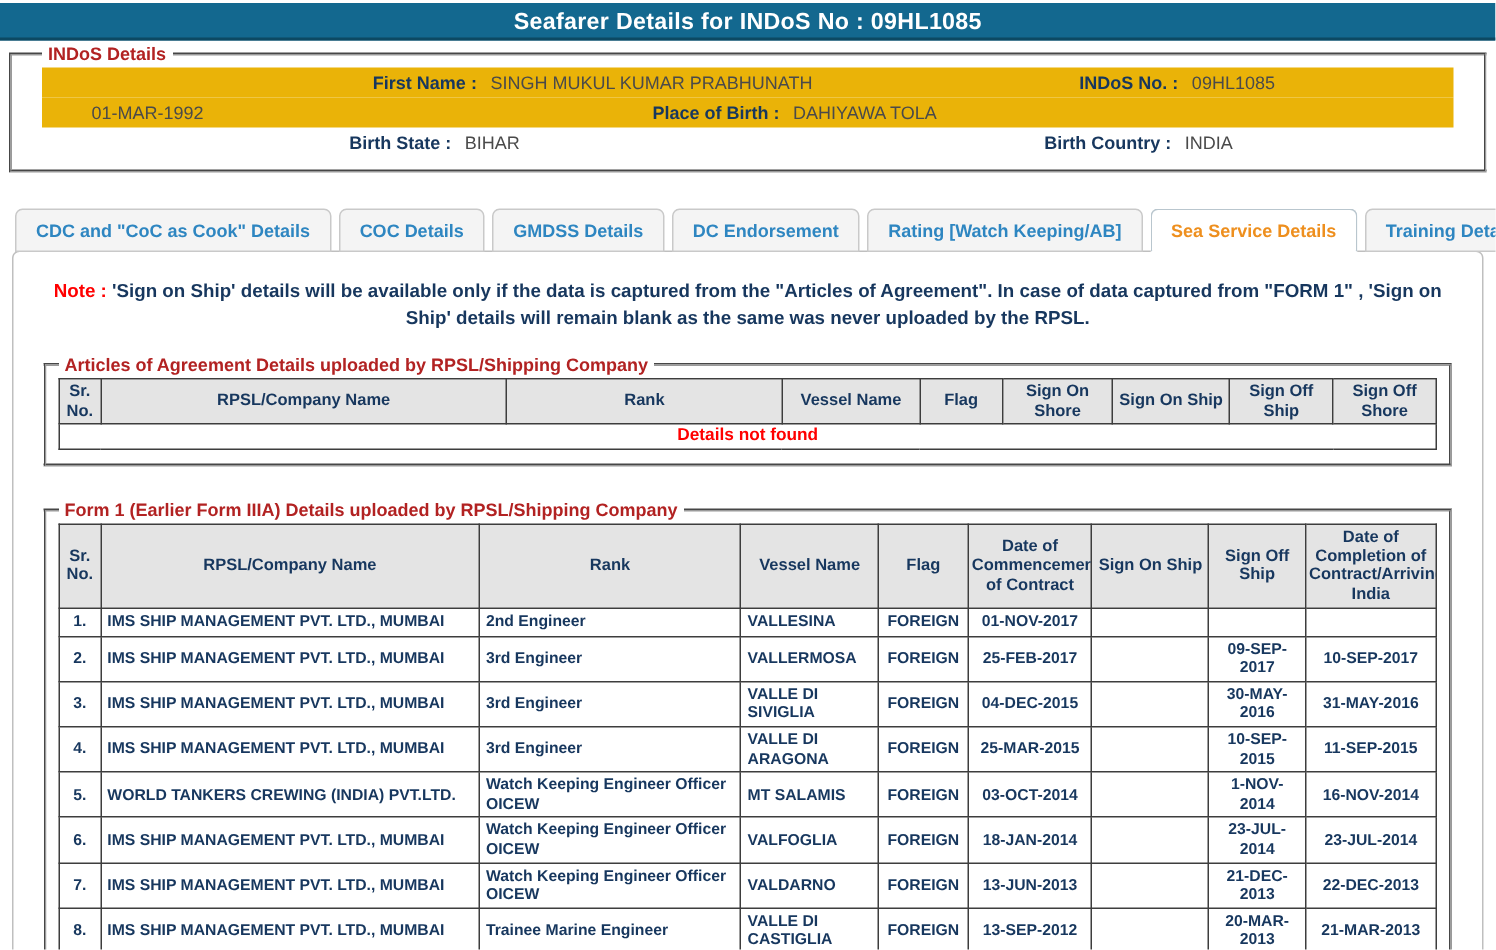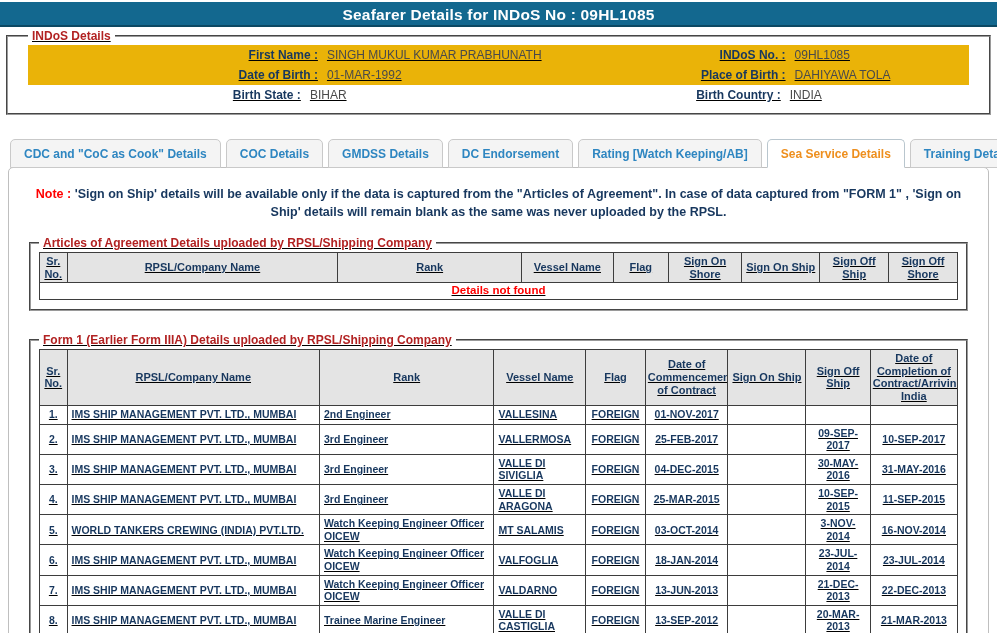--- a/index.html
+++ b/index.html
@@ -12,21 +12,21 @@
   
   .titlebar {
     height:25px; margin-top:2px;
     background:#13688F;
     border-bottom:2px solid #0C4963;
     color:#ffffff; font-weight:bold; font-size:15.5px;
     text-align:center; line-height:25px;
     letter-spacing:.2px;
   }
   
-  fieldset { border:2px groove #9a9a9a;text-decoration:underline; }
+  fieldset { border:2px groove #9a9a9a; }
   legend {
     color:#B22222; font-weight:bold; font-size:12px; padding:0 4px;
   }
   .indos-fieldset { margin:2px 6px 0 6px; padding:2px 20px 8px 20px; }
   .indos-row { display:flex; align-items:center; height:20px; font-size:12px; }
   .indos-row.striped { background:#eab308;padding-left:24px; }
   .flabel { font-weight:bold; color:#17375E; text-align:right; white-space:nowrap; }
   .fvalue { color:#4A4A4A; padding-left:9px; white-space:nowrap; }
   .c1 { width:29%; } .c2 { width:38%; } .c3 { width:13%; } .c4 { width:20%; }
   
@@ -85,21 +85,20 @@
 
 <fieldset class="indos-fieldset">
   <legend>INDoS Details</legend>
   <div class="indos-row striped">
     <span class="flabel c1">First Name :</span>
     <span class="fvalue c2">SINGH MUKUL KUMAR PRABHUNATH</span>
     <span class="flabel c3">INDoS No. :</span>
     <span class="fvalue c4">09HL1085</span>
   </div>
   <div class="indos-row striped">
-    <span class="flabel c1">Date of Birth :</span>
     <span class="fvalue c2">01-MAR-1992</span>
     <span class="flabel c3">Place of Birth :</span>
     <span class="fvalue c4">DAHIYAWA TOLA</span>
   </div>
   <div class="indos-row">
     <span class="flabel c1">Birth State :</span>
     <span class="fvalue c2">BIHAR</span>
     <span class="flabel c3">Birth Country :</span>
     <span class="fvalue c4">INDIA</span>
   </div>
@@ -230,21 +229,21 @@
             <td class="ac">11-SEP-2015</td>
           </tr>
           <tr>
             <td class="ac">5.</td>
             <td class="al">WORLD TANKERS CREWING (INDIA) PVT.LTD.</td>
             <td class="al">Watch Keeping Engineer Officer OICEW</td>
             <td class="al">MT SALAMIS</td>
             <td class="ac">FOREIGN</td>
             <td class="ac">03-OCT-2014</td>
             <td class="ac"></td>
-            <td class="ac">3-NOV-2014</td>
+            <td class="ac">1-NOV-2014</td>
             <td class="ac">16-NOV-2014</td>
           </tr>
           <tr>
             <td class="ac">6.</td>
             <td class="al">IMS SHIP MANAGEMENT PVT. LTD., MUMBAI</td>
             <td class="al">Watch Keeping Engineer Officer OICEW</td>
             <td class="al">VALFOGLIA</td>
             <td class="ac">FOREIGN</td>
             <td class="ac">18-JAN-2014</td>
             <td class="ac"></td>

